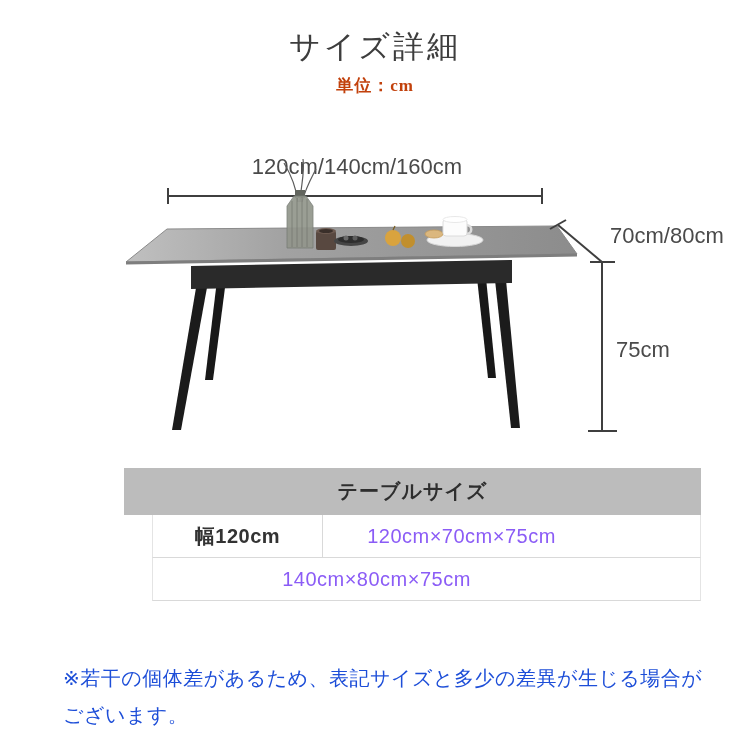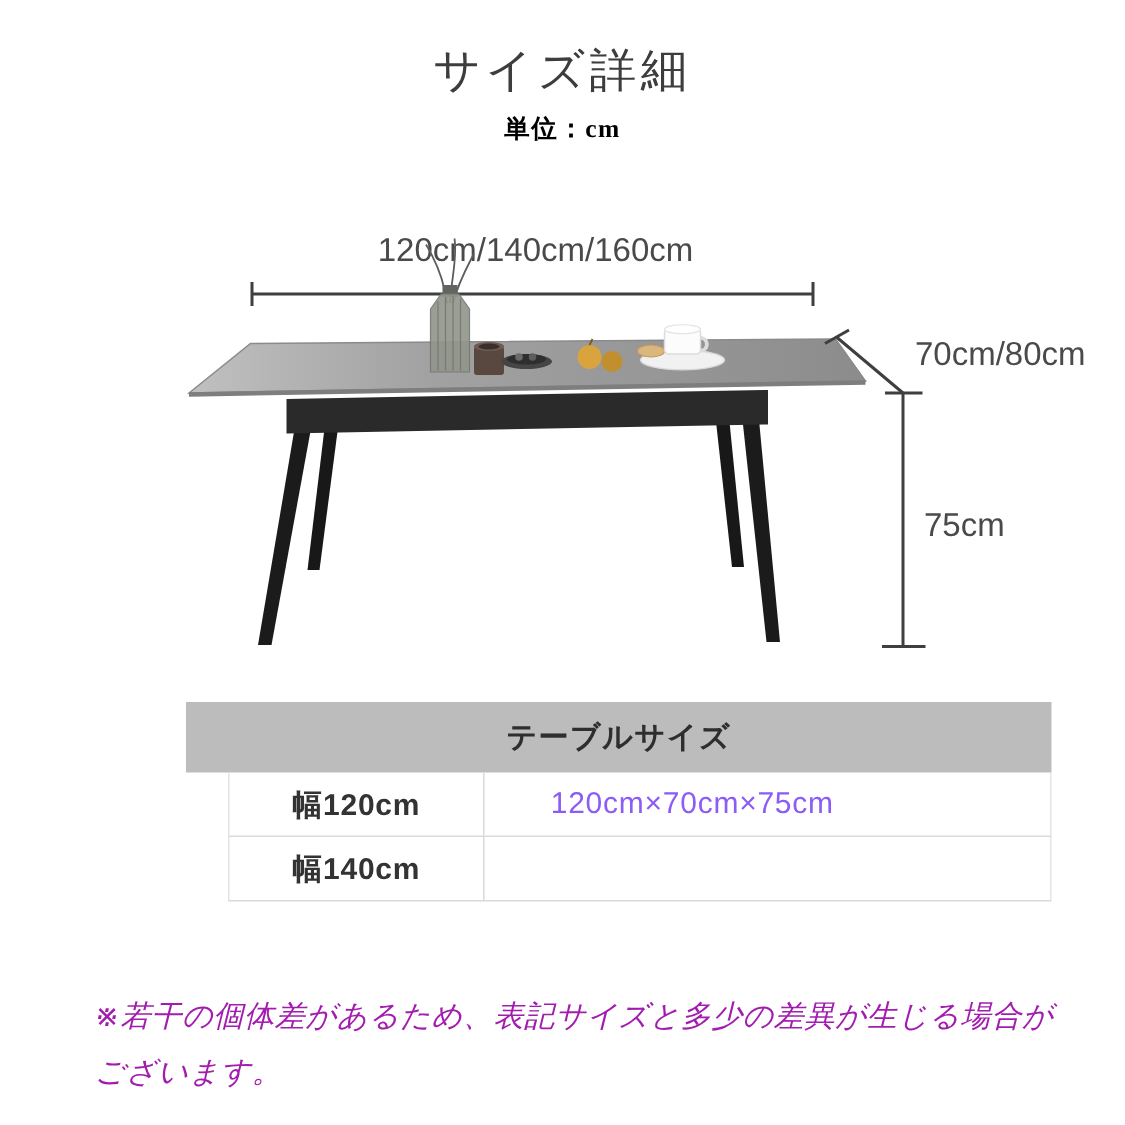--- a/index.html
+++ b/index.html
@@ -9,21 +9,21 @@
     overflow:hidden;
   }
   .page-title{
     position:absolute;top:26px;left:0;width:750px;text-align:center;
     font-family:"Liberation Serif","DejaVu Serif",serif;
     font-size:31px;color:#3d3d3d;letter-spacing:3px;font-weight:400;
   }
   .unit-label{
     position:absolute;top:74px;left:0;width:750px;text-align:center;
     font-family:"Liberation Serif","DejaVu Serif",serif;
-    font-size:17px;color:#000000;font-weight:bold;letter-spacing:1px;
+    font-size:17px;color:#c2410c;font-weight:bold;letter-spacing:1px;
   }
   .diagram-svg{position:absolute;left:0;top:0;width:750px;height:460px;}
   .dim-text{fill:#4a4a4a;font-size:22px;font-family:"Liberation Sans","DejaVu Sans",sans-serif;}
 
   .size-table{
     position:absolute;left:88px;top:468px;width:577px;
     font-size:20px;color:#333;padding-left:36px;
   }
   .size-table-header{
     height:47px;background:#bcbcbc;
@@ -41,21 +41,21 @@
     width:169px;display:flex;align-items:center;justify-content:center;
     font-weight:bold;color:#333;border-right:1px solid #d9d9d9;
     letter-spacing:0.5px;
   }
   .size-row .c2{
     flex:1;display:flex;align-items:center;justify-content:center;
     color:#8b5cf6;padding-right:100px;letter-spacing:0.5px;
   }
   .footnote{
     position:absolute;left:63px;top:660px;width:645px;
-    font-size:20px;color:#a21caf;line-height:37px;letter-spacing:0.5px;font-style:italic;
+    font-size:20px;color:#1d4ed8;line-height:37px;letter-spacing:0.5px;
   }
 </style>
 </head>
 <body>
 
 <div class="page-title">サイズ詳細</div>
 <div class="unit-label">単位：cm</div>
 
 <svg class="diagram-svg" viewBox="0 0 750 460" xmlns="http://www.w3.org/2000/svg">
   <defs>
@@ -143,18 +143,18 @@
 
 <div class="size-table">
   <div class="size-table-header">テーブルサイズ</div>
 
   <div class="size-row">
     <div class="c1">幅120cm</div>
     <div class="c2">120cm×70cm×75cm</div>
   </div>
 
   <div class="size-row">
-    <div class="c1">幅140cm</div>
+    <div class="c2">140cm×80cm×75cm</div>
   </div>
 
 </div>
 
 <div class="footnote">※若干の個体差があるため、表記サイズと多少の差異が生じる場合がございます。</div>
 
 </body></html>

